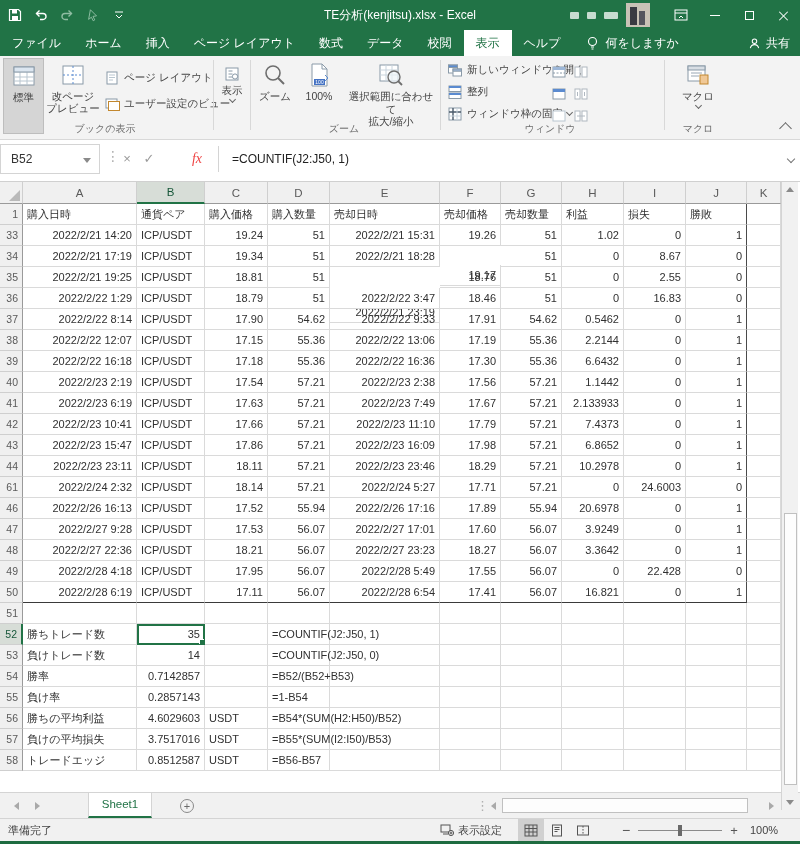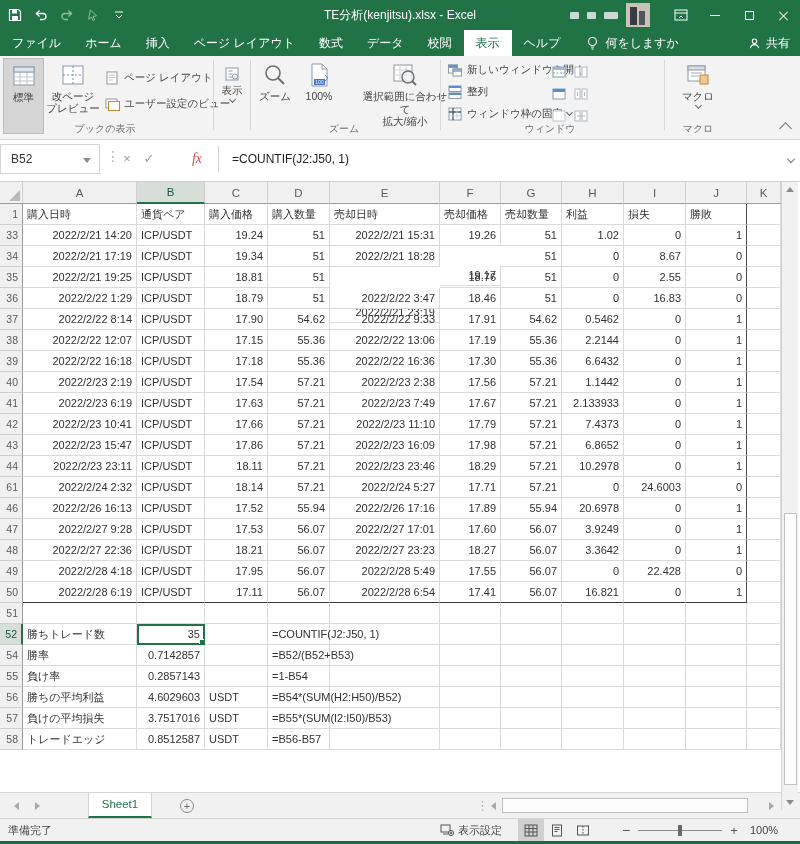--- a/index.html
+++ b/index.html
@@ -263,21 +263,21 @@
   <div class="rbig" style="left:298px; width:42px; height:76px;">
     <svg class="icon26" viewBox="0 0 26 26">
         <path d="M6 2h10l5 5v17H6z" fill="#fff" stroke="#8a9aa8"></path>
         <path d="M16 2v5h5" fill="none" stroke="#8a9aa8"></path>
         <path d="M19 13l3 3-3 3" fill="none" stroke="#5b8bd0"></path>
         <rect x="8" y="17" width="11" height="6" fill="#4472c4"></rect>
         <text x="13.5" y="22" font-size="5" fill="#fff" text-anchor="middle">100</text>
       </svg>
     <span>100%</span>
   </div>
-  <div class="rbig" style="left:359px; width:92px; height:76px;">
+  <div class="rbig" style="left:345px; width:92px; height:76px;">
     <svg class="icon26" viewBox="0 0 26 26">
         <rect x="2" y="3" width="18" height="16" fill="#fff" stroke="#8a9aa8"></rect>
         <path d="M2 8h18M2 13h18M8 3v16M14 3v16" stroke="#c9d4dd"></path>
         <circle cx="16" cy="15" r="6" fill="#eef3f8" fill-opacity="0.7" stroke="#6e6e6e" stroke-width="1.4"></circle>
         <path d="M20 19l4 4" stroke="#6e6e6e" stroke-width="1.8"></path>
       </svg>
     <span style="line-height:1.2;">
       <span>選択範囲に合わせて</span><br>
       <span>拡大/縮小</span>
     </span>
@@ -686,20 +686,34 @@
         <div class="cell l ovf" style="width: 62px;">=COUNTIF(J2:J50, 1)</div>
         <div class="cell l" style="width: 110px;"></div>
         <div class="cell l" style="width: 61px;"></div>
         <div class="cell l" style="width: 61px;"></div>
         <div class="cell l" style="width: 62px;"></div>
         <div class="cell l" style="width: 62px;"></div>
         <div class="cell l" style="width: 61px;"></div>
         <div class="cell" style="width: 34px;"></div>
       </div>
       <div class="grow">
+        <div class="rowhdr">53</div>
+        <div class="cell l" style="width: 114px;">負けトレード数</div>
+        <div class="cell r" style="width: 68px;">14</div>
+        <div class="cell l" style="width: 63px;"></div>
+        <div class="cell l ovf" style="width: 62px;">=COUNTIF(J2:J50, 0)</div>
+        <div class="cell l" style="width: 110px;"></div>
+        <div class="cell l" style="width: 61px;"></div>
+        <div class="cell l" style="width: 61px;"></div>
+        <div class="cell l" style="width: 62px;"></div>
+        <div class="cell l" style="width: 62px;"></div>
+        <div class="cell l" style="width: 61px;"></div>
+        <div class="cell" style="width: 34px;"></div>
+      </div>
+      <div class="grow">
         <div class="rowhdr">54</div>
         <div class="cell l" style="width: 114px;">勝率</div>
         <div class="cell r" style="width: 68px;">0.7142857</div>
         <div class="cell l" style="width: 63px;"></div>
         <div class="cell l ovf" style="width: 62px;">=B52/(B52+B53)</div>
         <div class="cell l" style="width: 110px;"></div>
         <div class="cell l" style="width: 61px;"></div>
         <div class="cell l" style="width: 61px;"></div>
         <div class="cell l" style="width: 62px;"></div>
         <div class="cell l" style="width: 62px;"></div>

